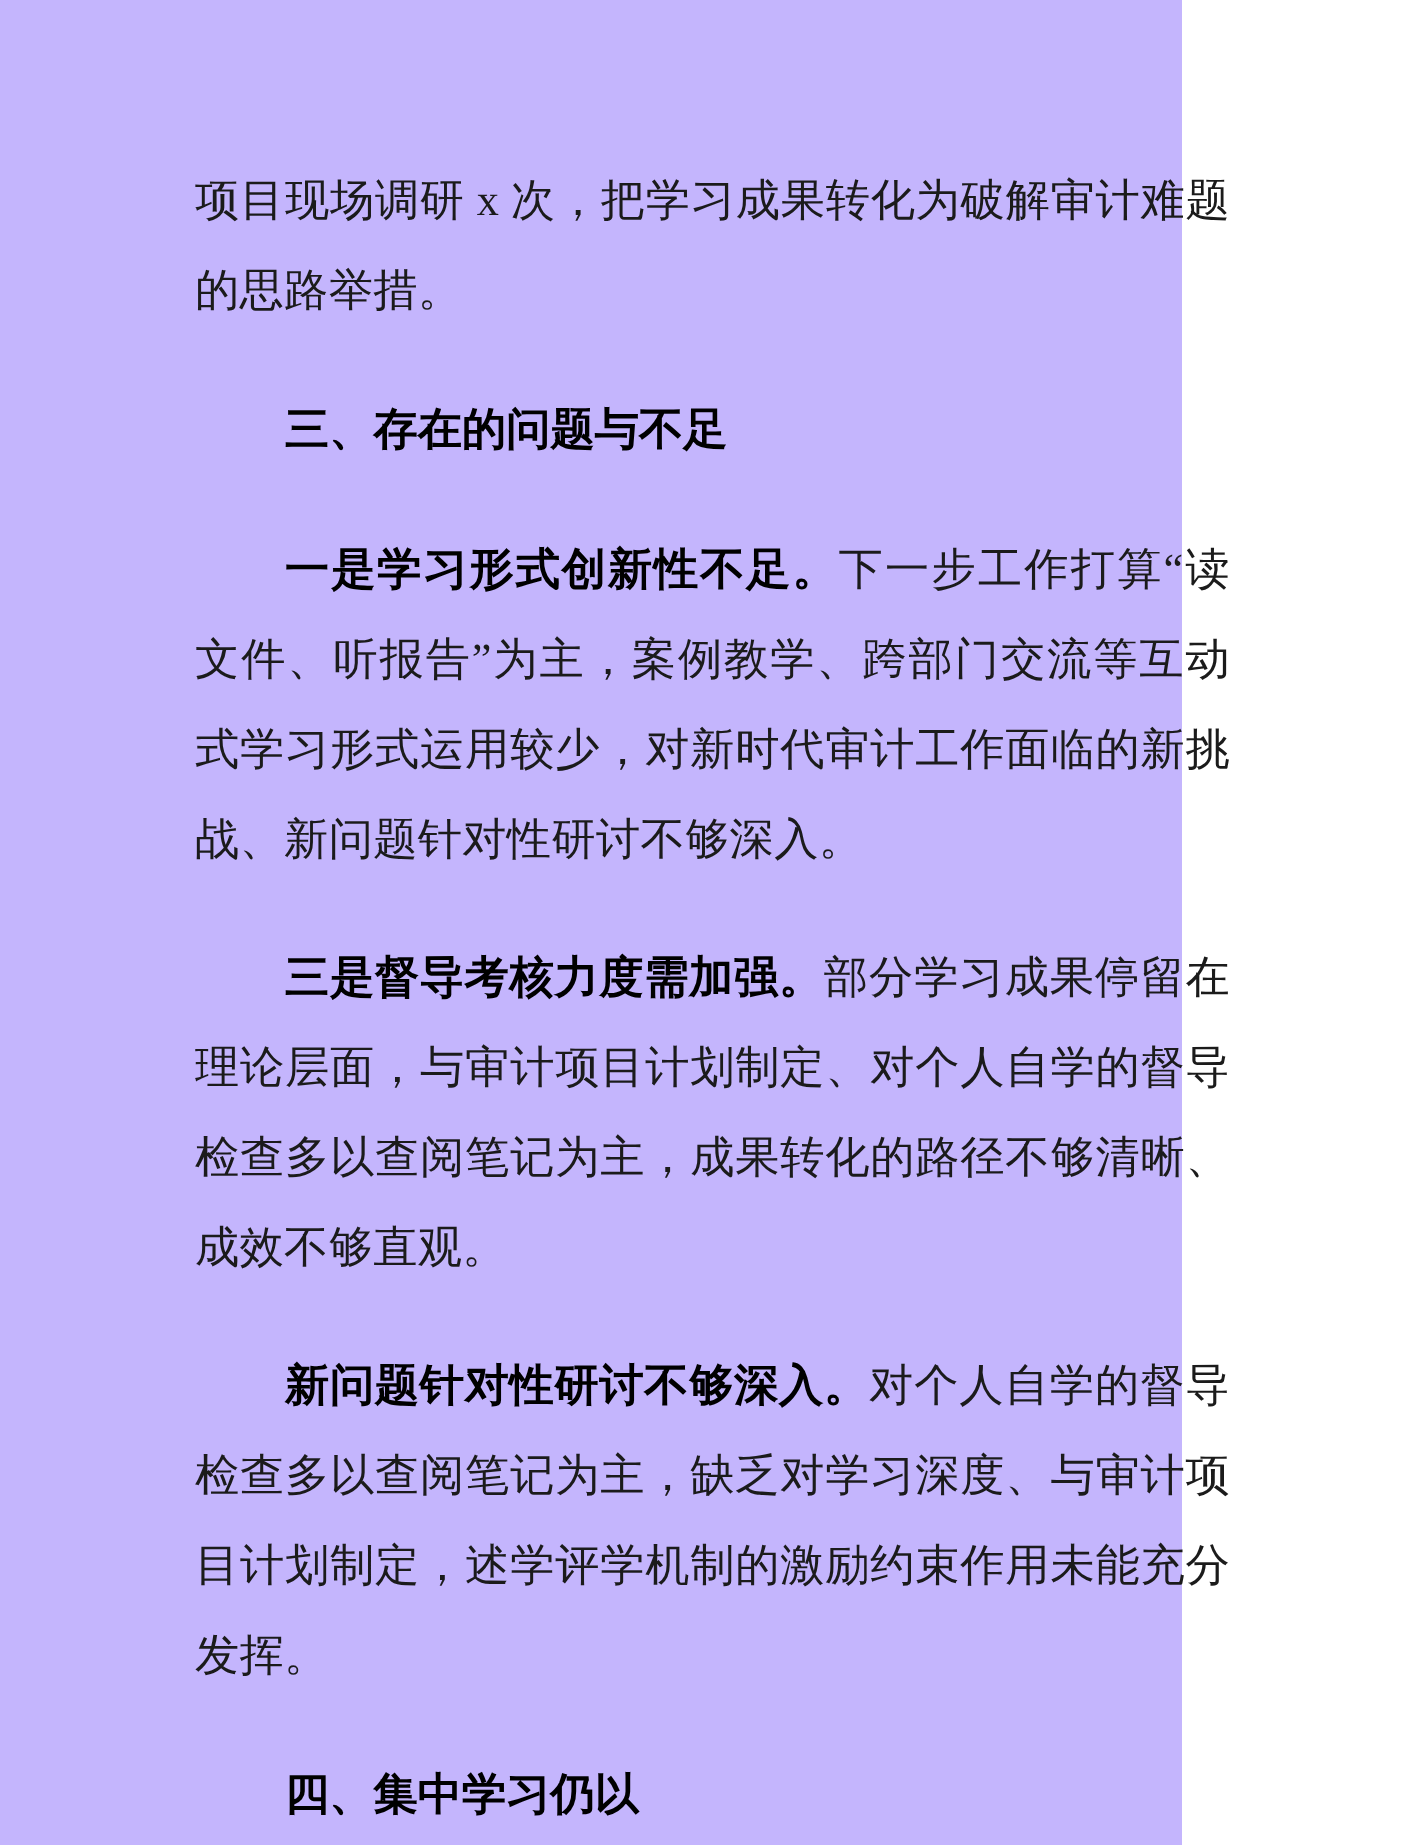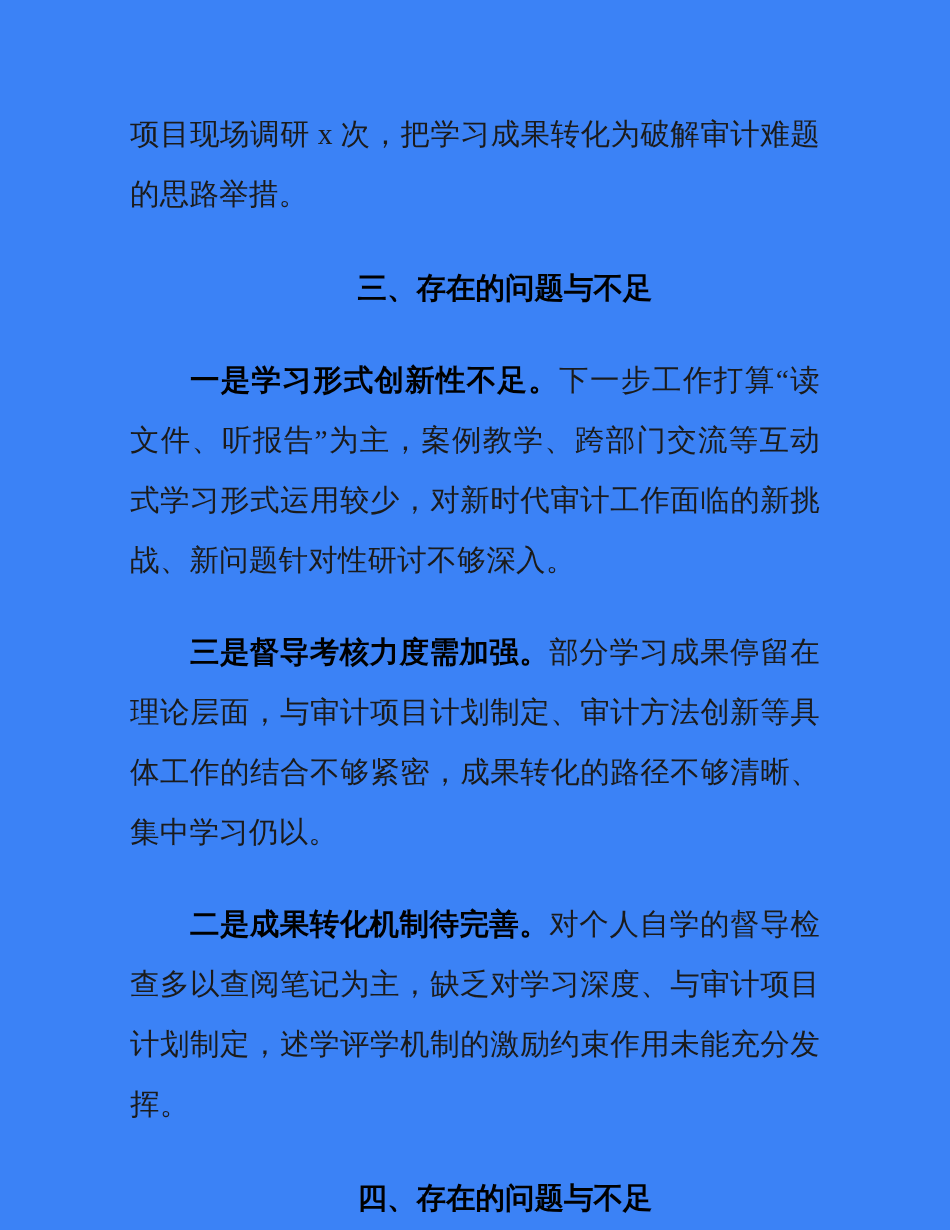--- a/index.html
+++ b/index.html
@@ -16,23 +16,23 @@
     overflow: hidden;
     font-family: "Liberation Serif", "DejaVu Serif", serif;
     color: #111111;
     -webkit-font-smoothing: antialiased;
   }
 
   .page {
     position: absolute;
     top: 0;
     left: 0;
-    width: 950px;
+    width: 788px;
     height: 1230px;
-    background: #3b82f6;
+    background: #c4b5fd;
     box-sizing: border-box;
     padding: 104px 130px 0 130px;
   }
 
   .doc-body {
     width: 690px;
   }
 
   
   .para,
@@ -66,25 +66,25 @@
   .lead {
     font-family: "Liberation Sans", "DejaVu Sans", sans-serif;
     font-weight: 700;
     color: #000000;
     letter-spacing: 0;
     margin-top: 12px;
   }
 
   
   .heading {
-    font-family: Liberation Serif, serif;
+    font-family: Liberation Mono, monospace;
     font-weight: 700;
     color: #000000;
     text-indent: 60px;
-    text-align: center;
+    text-align: left;
     letter-spacing: 0;
   }
 
   
   .gap-sm { height: 32px; }
   .gap-md { height: 34px; }
 </style>
 </head>
 <body>
 
@@ -96,26 +96,26 @@
     <div class="gap-md"></div>
 
     <h2 class="heading">三、存在的问题与不足</h2>
 
     <div class="gap-sm"></div>
 
     <p class="para indent"><span class="lead">一是学习形式创新性不足。</span><span>下一步工作打算“读文件、听报告”为主，案例教学、跨部门交流等互动式学习形式运用较少，对新时代审计工作面临的新挑战、新问题针对性研讨不够深入。</span></p>
 
     <div class="gap-sm"></div>
 
-    <p class="para indent"><span class="lead">三是督导考核力度需加强。</span><span>部分学习成果停留在理论层面，与审计项目计划制定、审计方法创新等具体工作的结合不够紧密，成果转化的路径不够清晰、集中学习仍以。</span></p>
+    <p class="para indent"><span class="lead">三是督导考核力度需加强。</span><span>部分学习成果停留在理论层面，与审计项目计划制定、对个人自学的督导检查多以查阅笔记为主，成果转化的路径不够清晰、成效不够直观。</span></p>
 
     <div class="gap-sm"></div>
 
-    <p class="para indent"><span class="lead">二是成果转化机制待完善。</span><span>对个人自学的督导检查多以查阅笔记为主，缺乏对学习深度、与审计项目计划制定，述学评学机制的激励约束作用未能充分发挥。</span></p>
+    <p class="para indent"><span class="lead">新问题针对性研讨不够深入。</span><span>对个人自学的督导检查多以查阅笔记为主，缺乏对学习深度、与审计项目计划制定，述学评学机制的激励约束作用未能充分发挥。</span></p>
 
     <div class="gap-md"></div>
 
-    <h2 class="heading">四、存在的问题与不足</h2>
+    <h2 class="heading">四、集中学习仍以</h2>
 
     <div class="gap-sm"></div>
 
   </div>
 </div>
 
 </body></html>

